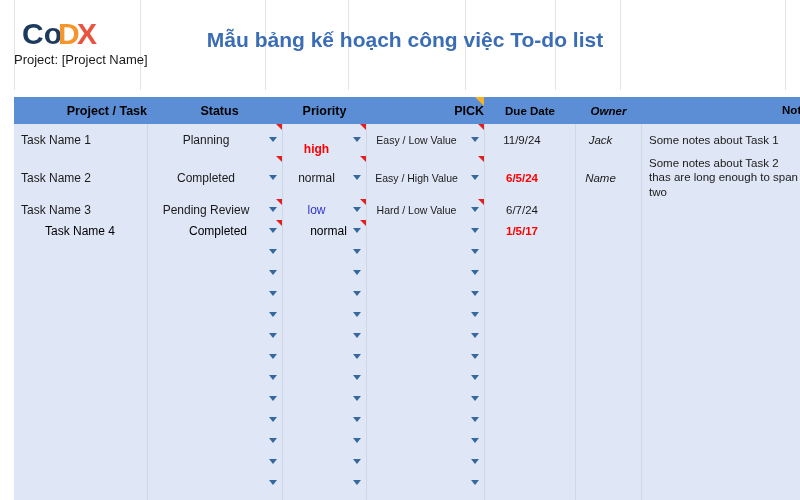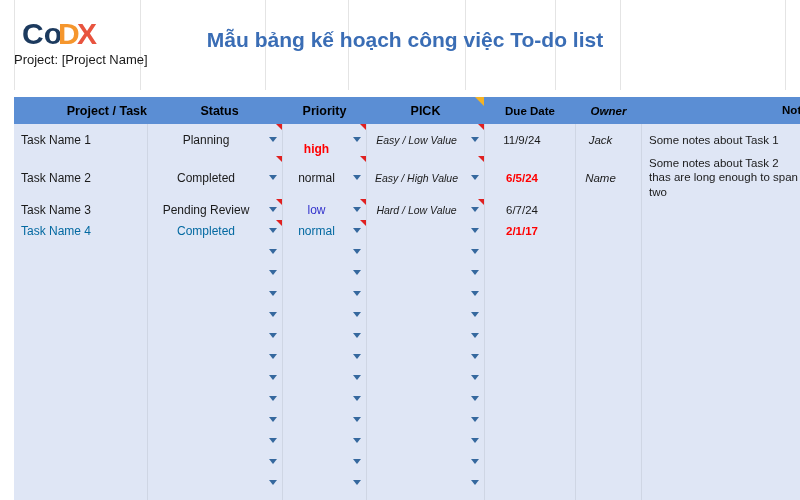--- a/index.html
+++ b/index.html
@@ -83,21 +83,21 @@
     color: #000000;
     font-size: 12.5px;
     font-weight: bold;
     text-align: right;
     padding-left: 7px !important;
     border-right: 1px solid #5b8ed4 !important;
     white-space: nowrap;
   }
   thead th.c-status  { padding-left: 9px !important; }
   thead th.c-pri     { text-align: center; padding-left: 0 !important; }
-  thead th.c-pick    { text-align: center; padding-left: 0 !important; }
+  thead th.c-pick    { text-align: right; padding-left: 0 !important; }
   thead th.c-due     { text-align: center; padding-left: 0 !important; }
   thead th.c-owner   { text-align: center; padding-left: 0 !important; }
 
   tbody tr { height: 21px; }
   tbody tr.tall { height: 28px; }
 
   tbody td {
     font-size: 12px;
     color: #1a1a1a;
     background: #dfe6f5;
@@ -108,31 +108,31 @@
   .c-pri    { width: 83px;  text-align: center; }
   .c-pick   { width: 117px; text-align: center; }
   .c-due    { width: 90px;  text-align: center; }
   .c-owner  { width: 65px;  text-align: center; font-style: italic; }
   .c-notes  { width: 165px; padding-left: 7px !important; }
 
   .cell-inner {
     display: block;
     padding-right: 16px;
   }
-  .c-pick .cell-inner { font-size: 10.5px; padding-right: 18px; font-style: italic; }
+  .c-pick .cell-inner { font-size: 10.5px; padding-right: 18px; }
   .c-status .cell-inner { padding-right: 18px; }
   .c-pri .cell-inner { padding-right: 16px; }
 
   .c-due, .c-owner { font-size: 11.5px; }
   .c-notes { font-size: 11.5px; line-height: 1.25; }
 
   
   .val-red    { color: #ff0000; font-weight: bold; margin-top: 18px; }
   .val-blue   { color: #3333cc; }
-  .val-grey   { color: #0369a1; }
+  .val-grey   { color: #000000; margin-left: 24px; }
   .due-red    { color: #ff0000; font-weight: bold; }
 
   
   .dd {
     position: absolute;
     right: 4px;
     top: 50%;
     margin-top: -3px;
     width: 9px;
     height: 7px;
@@ -300,21 +300,21 @@
         </td>
         <td class="c-pri">
           <span class="cell-inner val-grey">normal</span>
           <span class="dd"></span>
           <span class="cmt"></span>
         </td>
         <td class="c-pick">
           <span class="dd"></span>
         </td>
         <td class="c-due">
-          <span class="cell-inner due-red">2/1/17</span>
+          <span class="cell-inner due-red">1/5/17</span>
         </td>
         <td class="c-owner"></td>
         <td class="c-notes"></td>
       </tr>
       <tr>
         <td class="c-task"></td>
         <td class="c-status">
           <span class="dd"></span>
         </td>
         <td class="c-pri">

